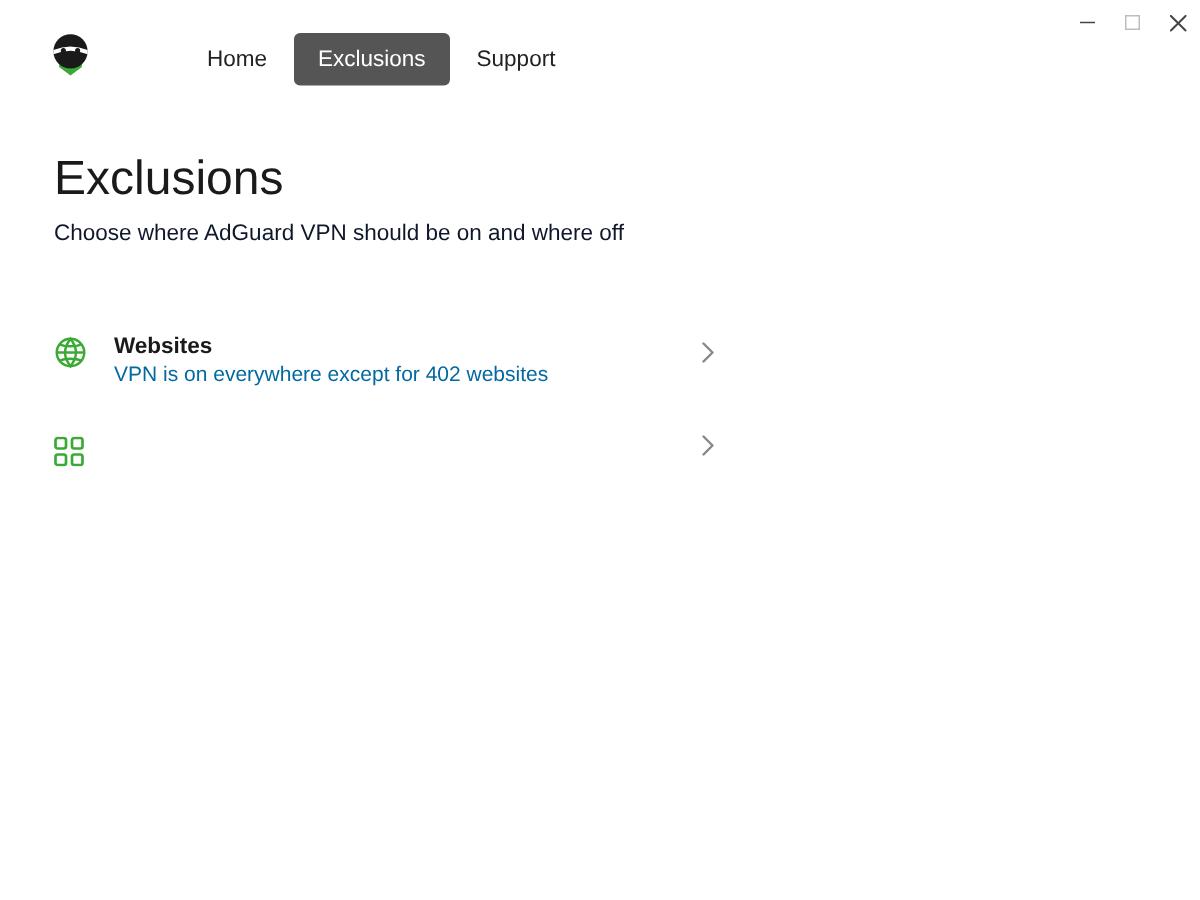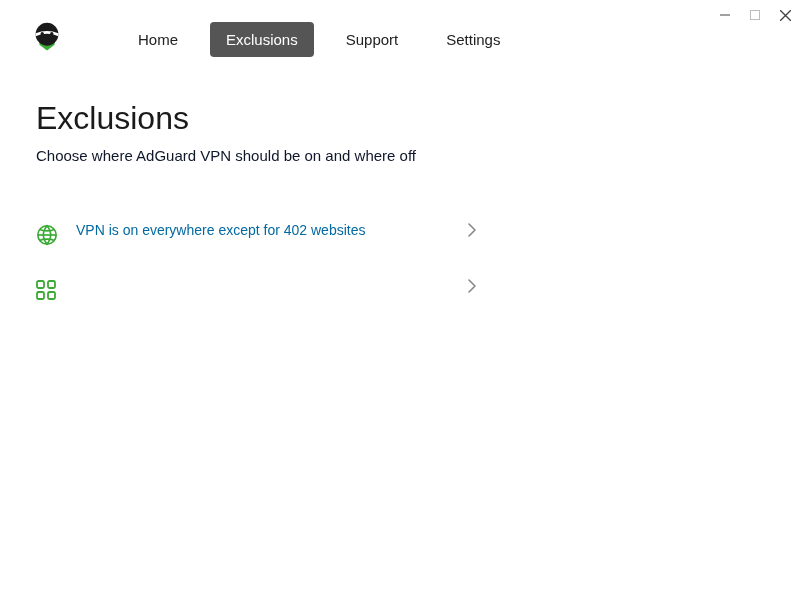--- a/index.html
+++ b/index.html
@@ -42,21 +42,21 @@
       gap: 8px;
     }
     .logo {
       width: 38px;
       height: 38px;
       margin-right: 48px;
       margin-left: 8px;
     }
     .nav {
       display: flex;
-      gap: 16px;
+      gap: 2px;
     }
     .nav-item {
       padding: 9px 16px;
       font-size: 15px;
       color: #222;
       border-radius: 4px;
       cursor: pointer;
     }
     .nav-item.active {
       background: #555555;
@@ -140,39 +140,39 @@
       <circle cx="20" cy="15" r="12" fill="#1a1a1a"></circle>
       <path d="M8 14 Q20 9 32 14 L32 17 Q20 12 8 17 Z" fill="#ffffff"></path>
       <circle cx="15" cy="14.5" r="1.8" fill="#1a1a1a"></circle>
       <circle cx="25" cy="14.5" r="1.8" fill="#1a1a1a"></circle>
     </svg>
   </div>
   <div class="nav">
     <div class="nav-item">Home</div>
     <div class="nav-item active">Exclusions</div>
     <div class="nav-item">Support</div>
-    <div class="nav-item">Settings</div>
   </div>
 </div>
 
 <div class="content">
   <h1 class="page-title">Exclusions</h1>
   <p class="page-subtitle">Choose where AdGuard VPN should be on and where off</p>
 
   <div class="option-row">
     <div class="option-icon">
       <svg width="22" height="22" viewBox="0 0 24 24" fill="none" stroke="#3aaa35" stroke-width="1.8">
         <circle cx="12" cy="12" r="10"></circle>
         <line x1="2" y1="12" x2="22" y2="12"></line>
         <path d="M12 2 C15 6 16 10 16 12 C16 14 15 18 12 22 C9 18 8 14 8 12 C8 10 9 6 12 2 Z"></path>
         <path d="M4 6 C8 8 16 8 20 6"></path>
         <path d="M4 18 C8 16 16 16 20 18"></path>
       </svg>
     </div>
     <div class="option-text">
+      <div class="option-title">Websites</div>
       <div class="option-desc">VPN is on everywhere except for 402 websites</div>
     </div>
     <div class="chevron">
       <svg width="8" height="14" viewBox="0 0 8 14">
           <path d="M1 1 L7 7 L1 13" fill="none" stroke="#888" stroke-width="1.6" stroke-linecap="round" stroke-linejoin="round"></path>
         </svg>
     </div>
   </div>
 
   <div class="option-row">

